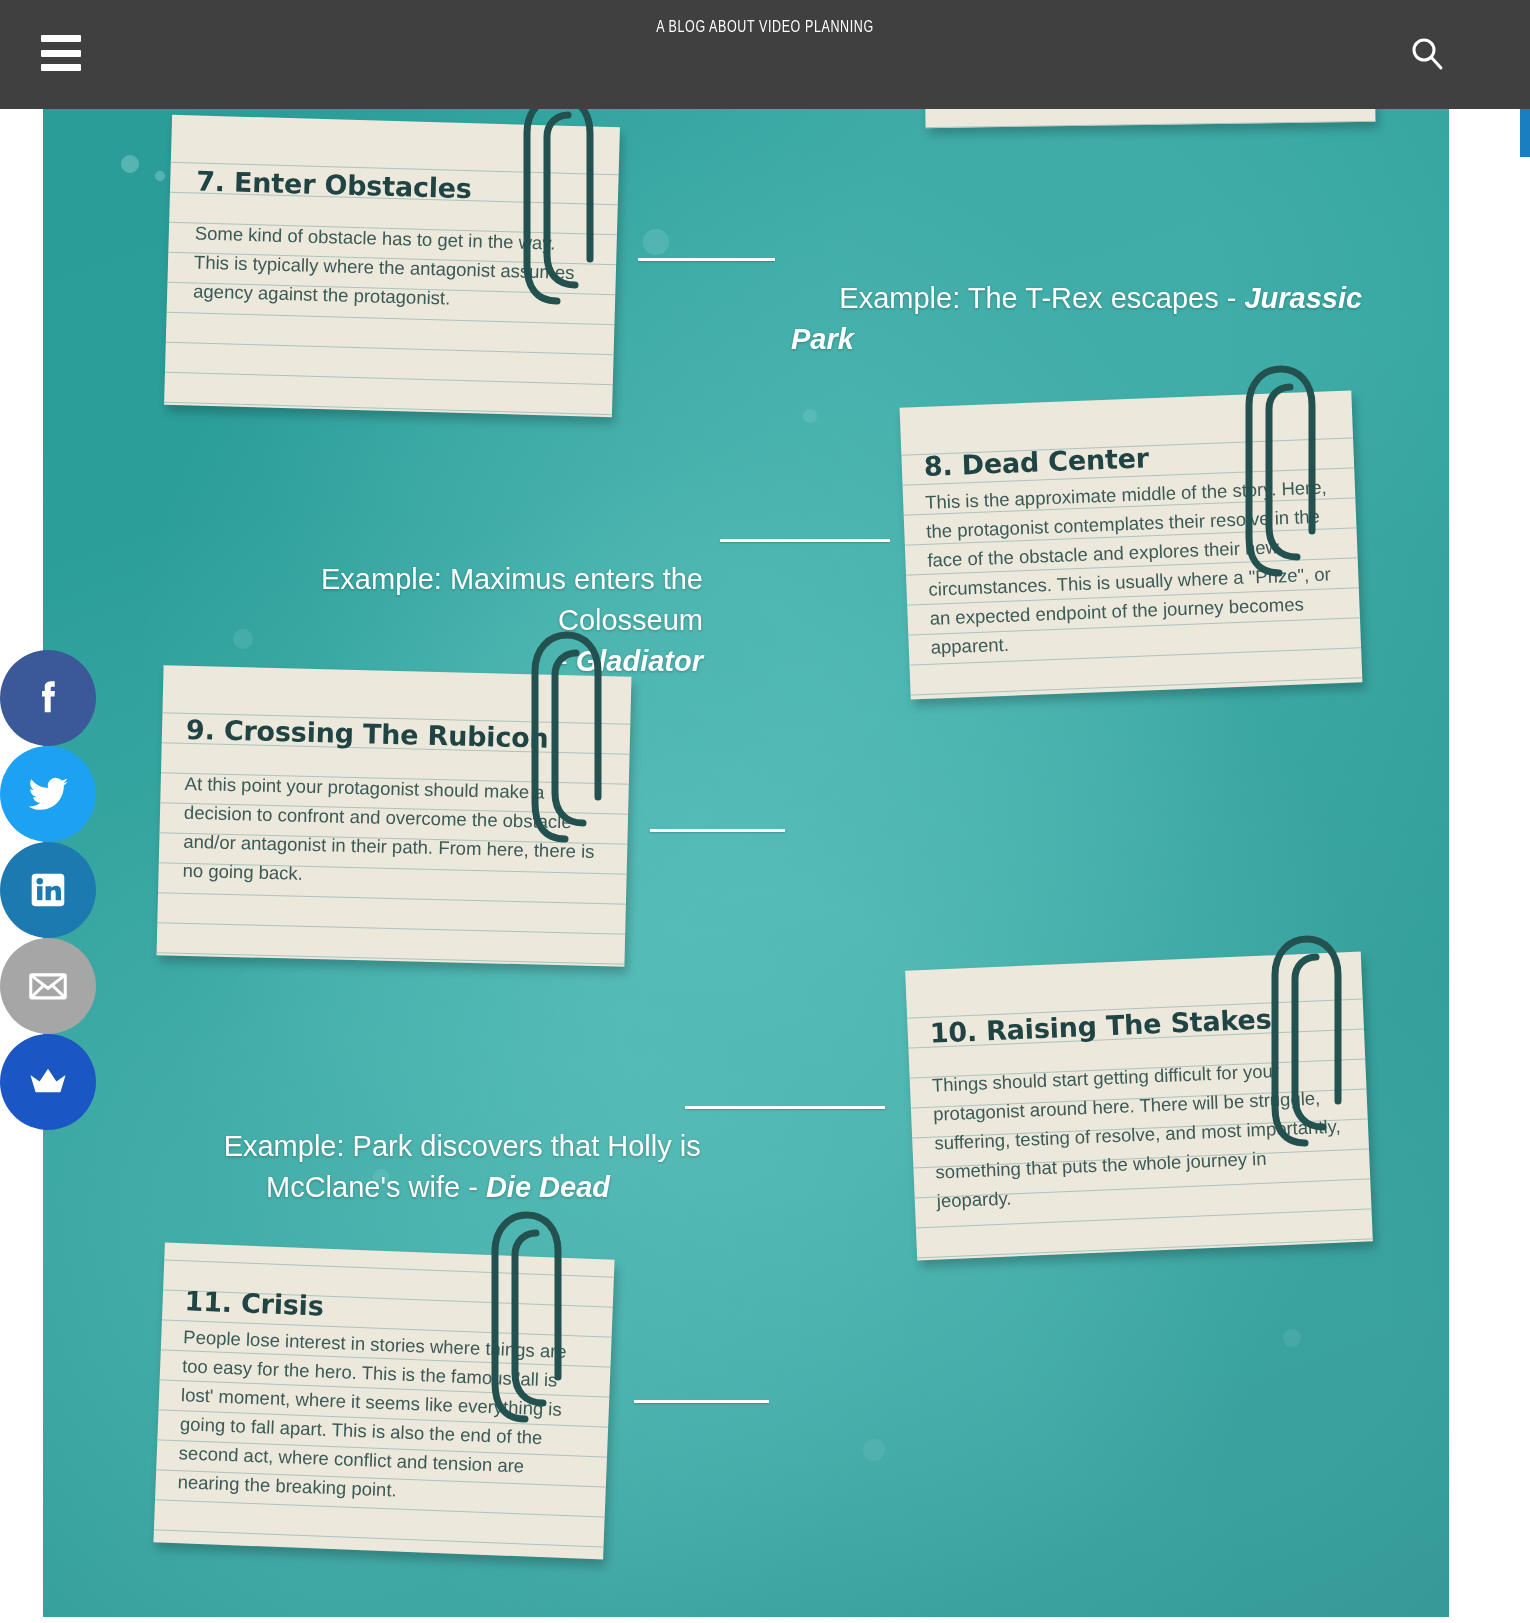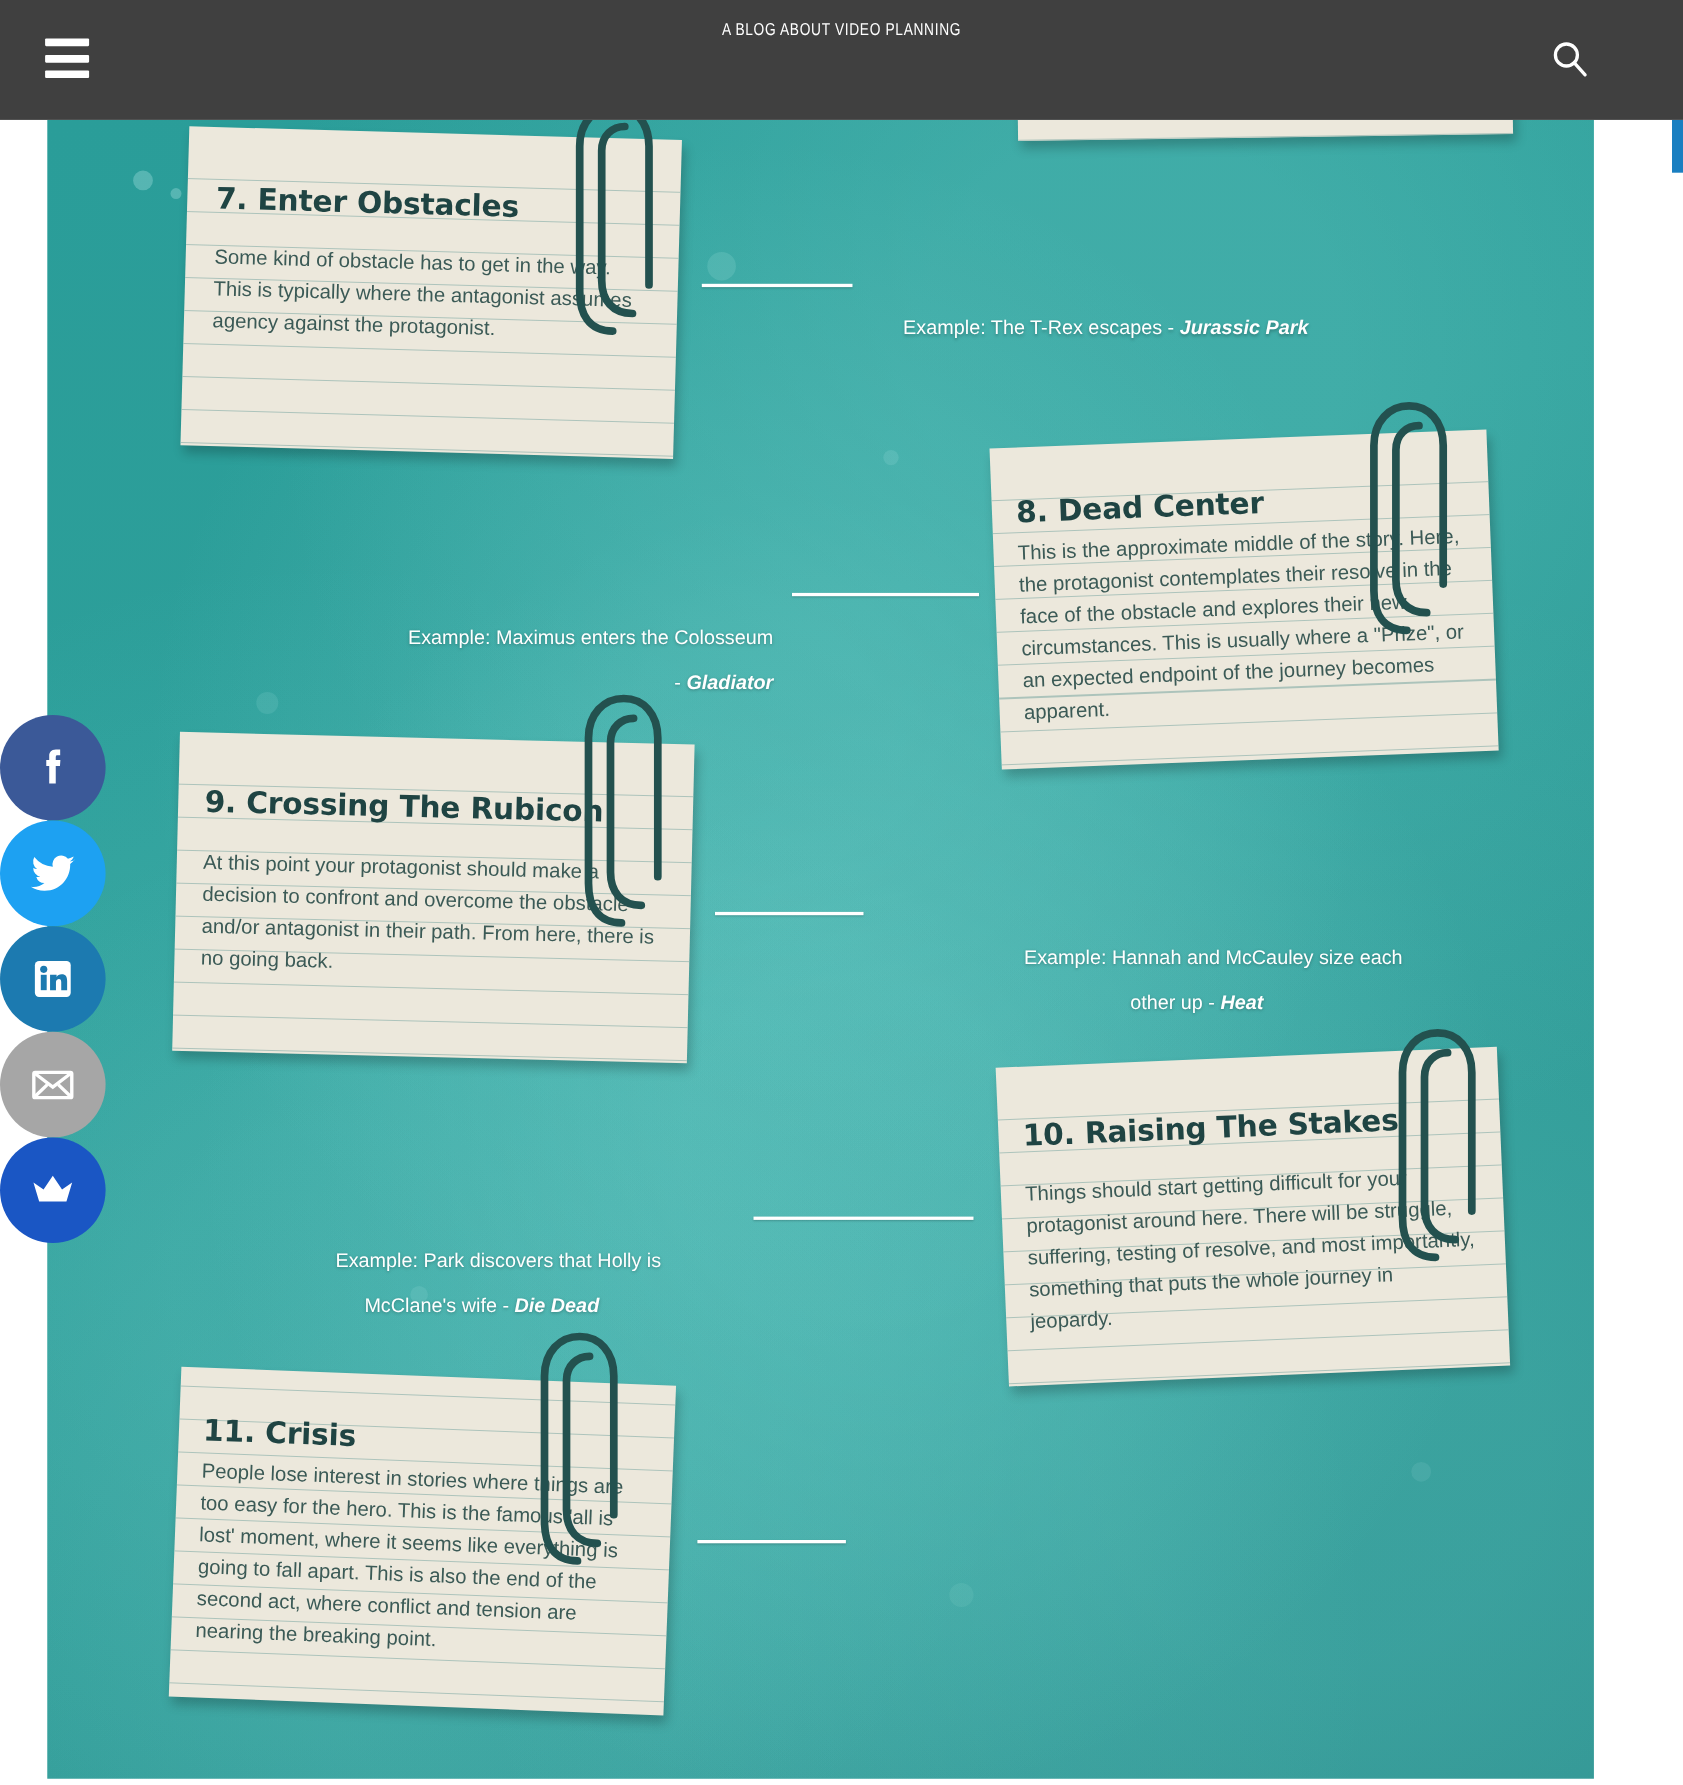--- a/index.html
+++ b/index.html
@@ -119,21 +119,21 @@
     line-height: 29px;
     color: #3b5a56;
   }
 
   .clip { position: absolute; z-index: 3; }
 
   .example {
     position: absolute;
     color: #ffffff;
     font-family: "Liberation Sans", sans-serif;
-    font-size: 18px;
+    font-size: 29px;
     line-height: 41px;
     text-shadow: 0 1px 3px rgba(0,0,0,0.28);
     white-space: pre-wrap;
   }
   .example em { font-style: italic; font-weight: 700; }
   .connector {
     position: absolute;
     height: 3px;
     background: #ffffff;
     box-shadow: 0 1px 2px rgba(0,0,0,0.2);
@@ -239,24 +239,20 @@
         <h3>9. Crossing The Rubicon</h3>
         <p style="margin-top:24px;">At this point your protagonist should make a decision to confront and overcome the obstacle and/or antagonist in their path. From here, there is no going back.</p>
       </div>
     </div>
     <svg class="clip" style="left:478px;top:518px;" width="90" height="220" viewBox="0 0 90 220">
       <path d="M44 212 C22 212 14 196 14 176 L14 44 C14 22 28 8 46 8 C64 8 77 22 77 44 L77 170" fill="none" stroke="#23514f" stroke-width="7" stroke-linecap="round"></path>
       <path d="M62 196 C44 196 34 184 34 166 L34 48 C34 34 44 26 55 26" fill="none" stroke="#23514f" stroke-width="7" stroke-linecap="round"></path>
     </svg>
 
     <div class="connector" style="left:607px;top:720px;width:135px;"></div>
-    <div class="example" style="left:745px;top:700px;width:600px;text-align:center;">
-      <span>Example: Hannah and McCauley size each
-other up - </span><em>Heat</em>
-    </div>
 
     <div class="card" style="left:868px;top:852px;width:456px;height:290px;transform:rotate(-2.4deg);">
       <div class="rules"></div>
       <div class="card-inner" style="padding:48px 26px 0 22px;">
         <h3>10. Raising The Stakes</h3>
         <p style="margin-top:22px;">Things should start getting difficult for your protagonist around here. There will be struggle, suffering, testing of resolve, and most importantly, something that puts the whole journey in jeopardy.</p>
       </div>
     </div>
     <svg class="clip" style="left:1218px;top:822px;" width="90" height="220" viewBox="0 0 90 220">
       <path d="M44 212 C22 212 14 196 14 176 L14 44 C14 22 28 8 46 8 C64 8 77 22 77 44 L77 170" fill="none" stroke="#23514f" stroke-width="7" stroke-linecap="round"></path>

